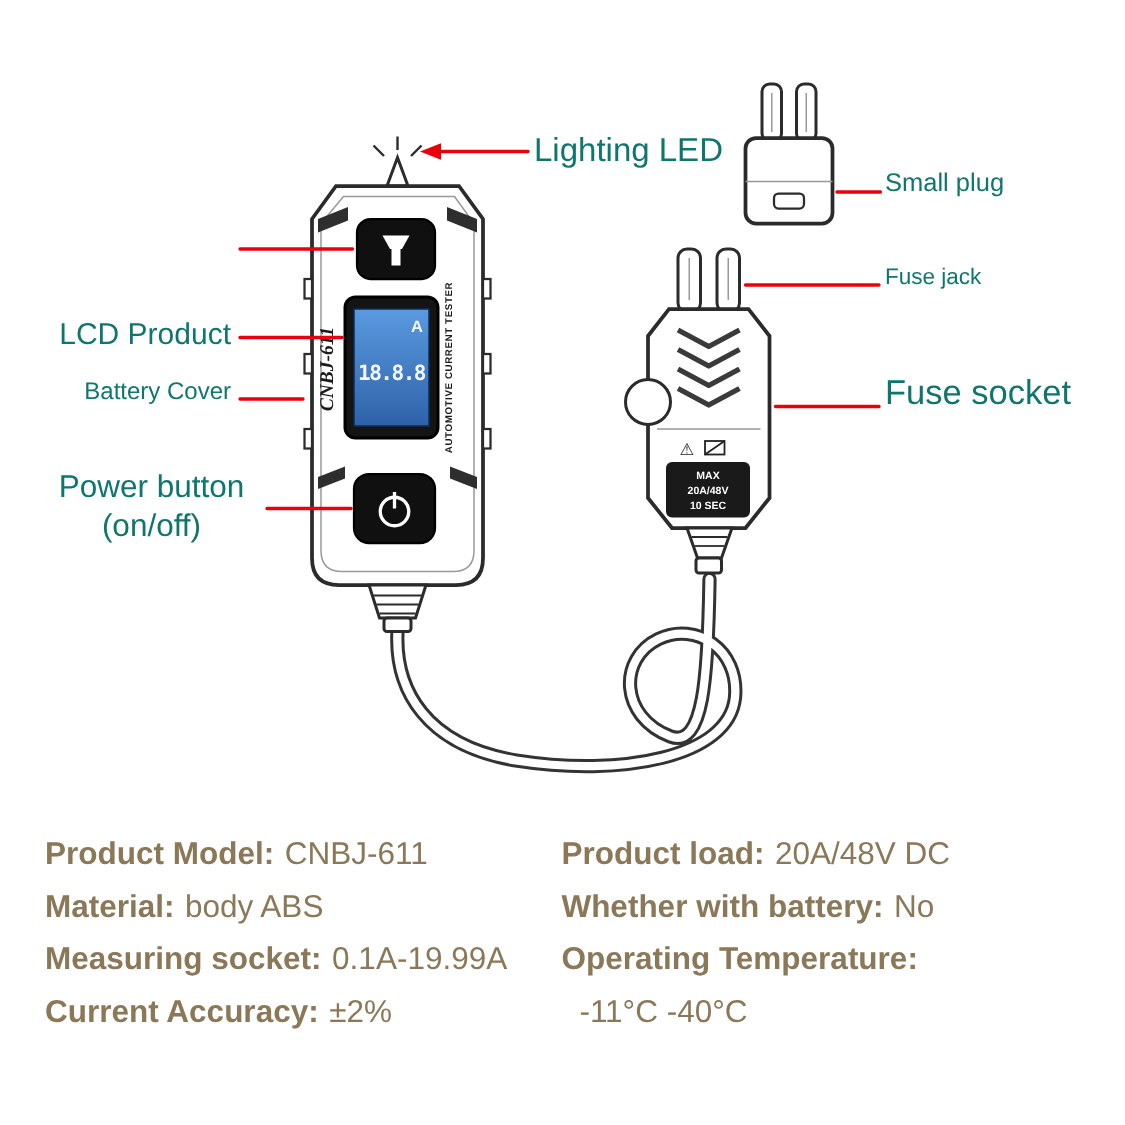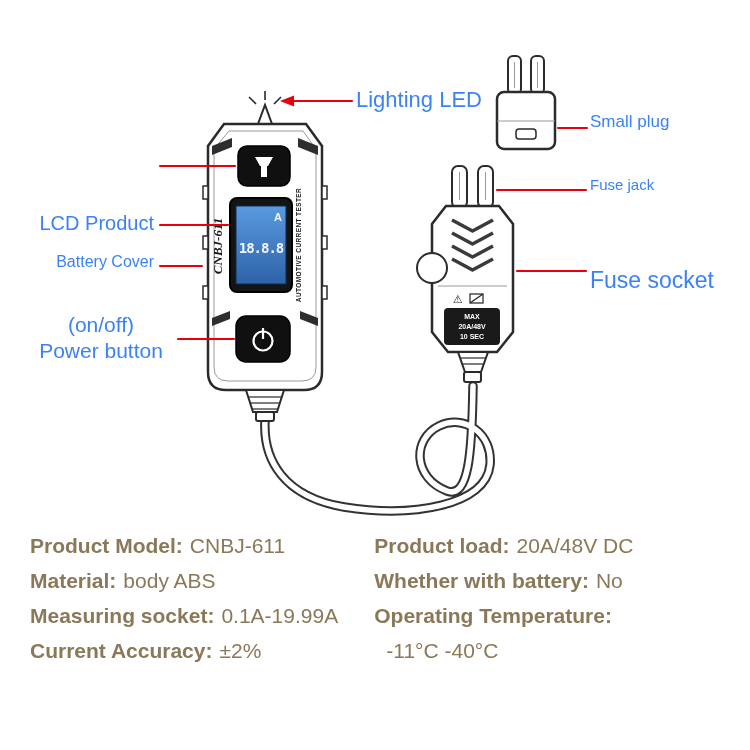--- a/index.html
+++ b/index.html
@@ -1,32 +1,32 @@
 <!DOCTYPE html>
 <html style="--annotation-red: #e8000d; --spec-brown: #8a7858; --lcd-blue: #4a86cc; --lcd-blue-dark: #2e62a8; --device-ink: #2b2b2b;"><head>
 <meta charset="utf-8">
 <style>
   *{box-sizing:border-box}
   html,body{margin:0;padding:0;background:#ffffff}
   .canvas{position:relative;width:750px;height:750px;background:#fff;overflow:hidden;
           font-family:"Liberation Sans","DejaVu Sans",sans-serif;color:#0d0d0d}
   .illustration{position:absolute;left:0;top:0}
-  .ann{position:absolute;white-space:nowrap;color:#3b82f6}
+  .ann{position:absolute;white-space:nowrap;color:#0f766e}
   .ann-lighting-led{left:356px;top:87px;font-size:22px}
   .ann-small-plug{left:590px;top:112px;font-size:17px}
   .ann-fuse-jack{left:590px;top:176px;font-size:15px}
-  .ann-fuse-socket{left:590px;top:267px;font-size:23px}
+  .ann-fuse-socket{left:590px;top:248px;font-size:23px}
   .ann-lighting-button{right:596px;top:154px;font-size:19px}
   .ann-lcd-display{right:596px;top:212px;font-size:20px}
   .ann-battery-cover{right:596px;top:253px;font-size:16px}
   .ann-power-button{left:25px;top:312px;width:152px;text-align:center;font-size:21px;line-height:26px}
   .redline{stroke:var(--annotation-red,#e8000d);stroke-width:2.2;stroke-linecap:round}
   .ink{stroke:#2b2b2b;fill:#ffffff}
   .thin{stroke:#999;fill:none;stroke-width:1}
-  .specs{position:absolute;left:0;top:528px;width:697px;display:flex;
+  .specs{position:absolute;left:0;top:552px;width:697px;display:flex;
          color:var(--spec-brown,#8a7858)}
   .spec-col{display:flex;flex-direction:column}
   .spec-col.left{margin-left:30px;width:368px}
   .spec-col.right{width:345px}
   .spec-row{font-size:21px;line-height:35px}
   .spec-label{font-weight:700}
   .spec-value{font-weight:400;margin-left:7px}
   .spec-value.block{display:block;margin-left:12px}
 </style>
 </head>
@@ -164,22 +164,22 @@
     </g>
   </svg>
 
   <div class="ann ann-lighting-led">Lighting LED</div>
   <div class="ann ann-small-plug">Small plug</div>
   <div class="ann ann-fuse-jack">Fuse jack</div>
   <div class="ann ann-fuse-socket">Fuse socket</div>
   <div class="ann ann-lcd-display">LCD Product</div>
   <div class="ann ann-battery-cover">Battery Cover</div>
   <div class="ann ann-power-button">
+    <span style="display:block">Power button</span>
     <span style="display:block">(on/off)</span>
-    <span style="display:block">Power button</span>
   </div>
 
   <div class="specs">
     <div class="spec-col left">
       <div class="spec-row">
         <span class="spec-label">Product Model:</span><span class="spec-value">CNBJ-611</span>
       </div>
       <div class="spec-row">
         <span class="spec-label">Material:</span><span class="spec-value">body ABS</span>
       </div>

